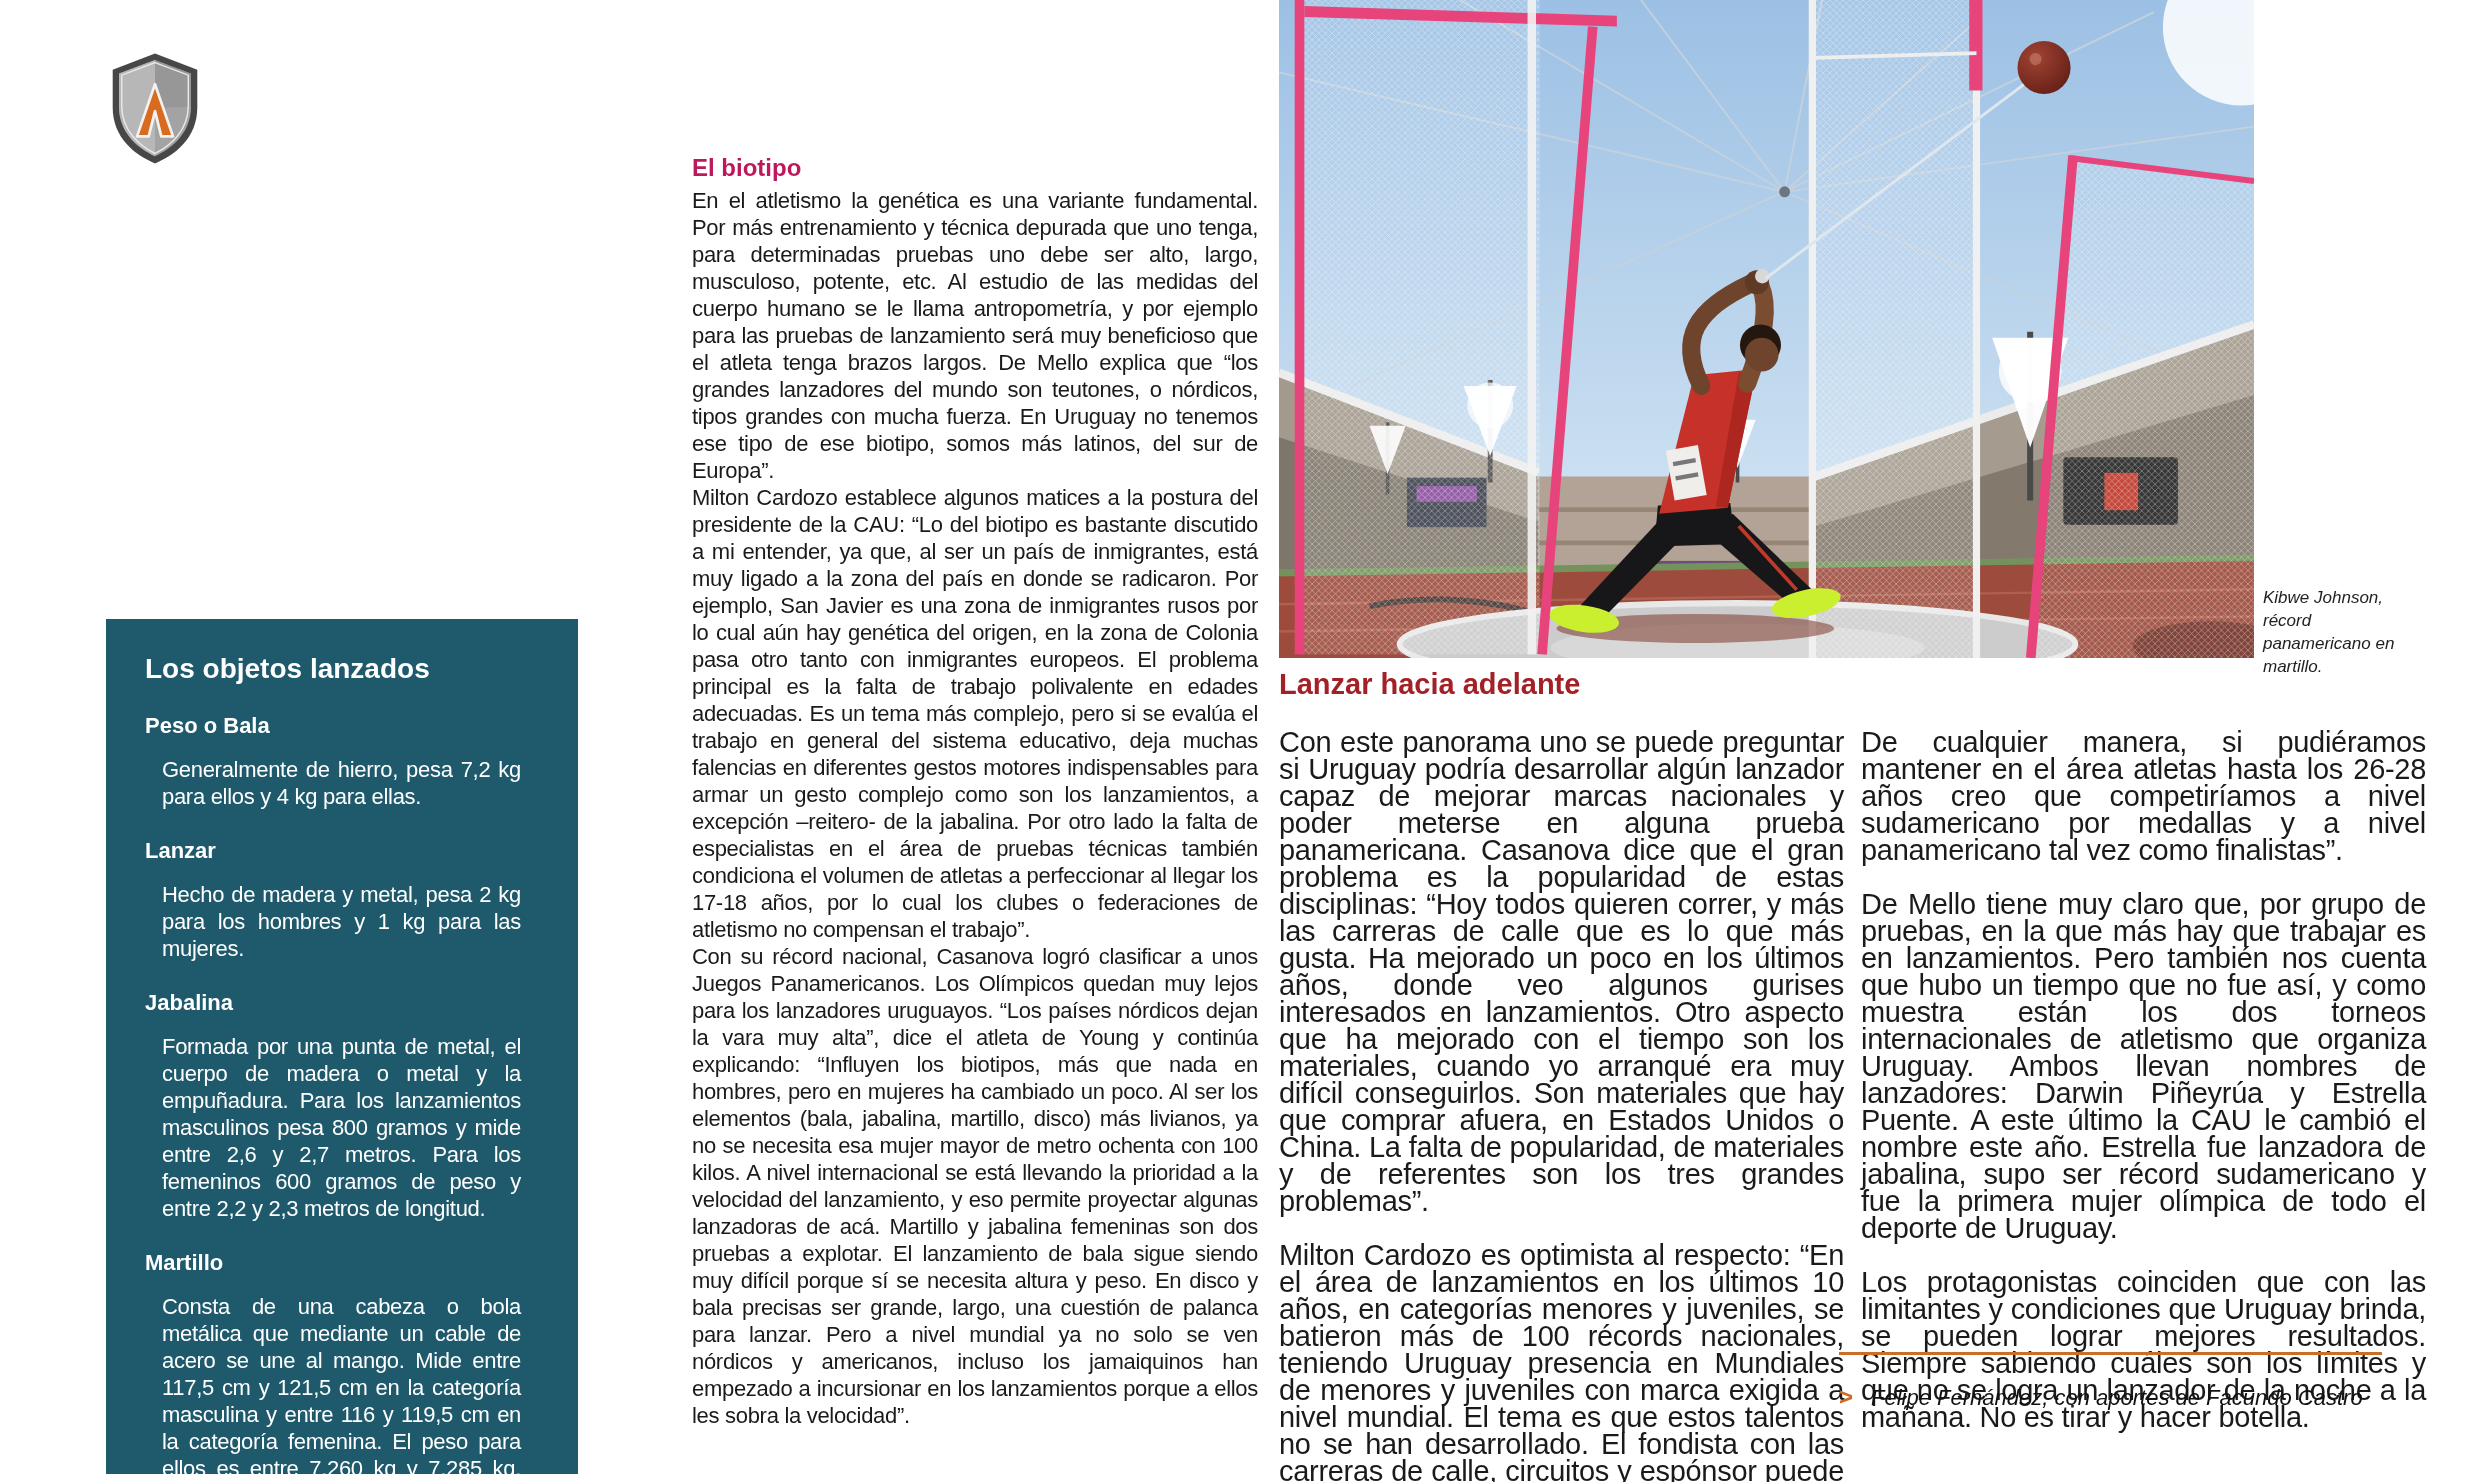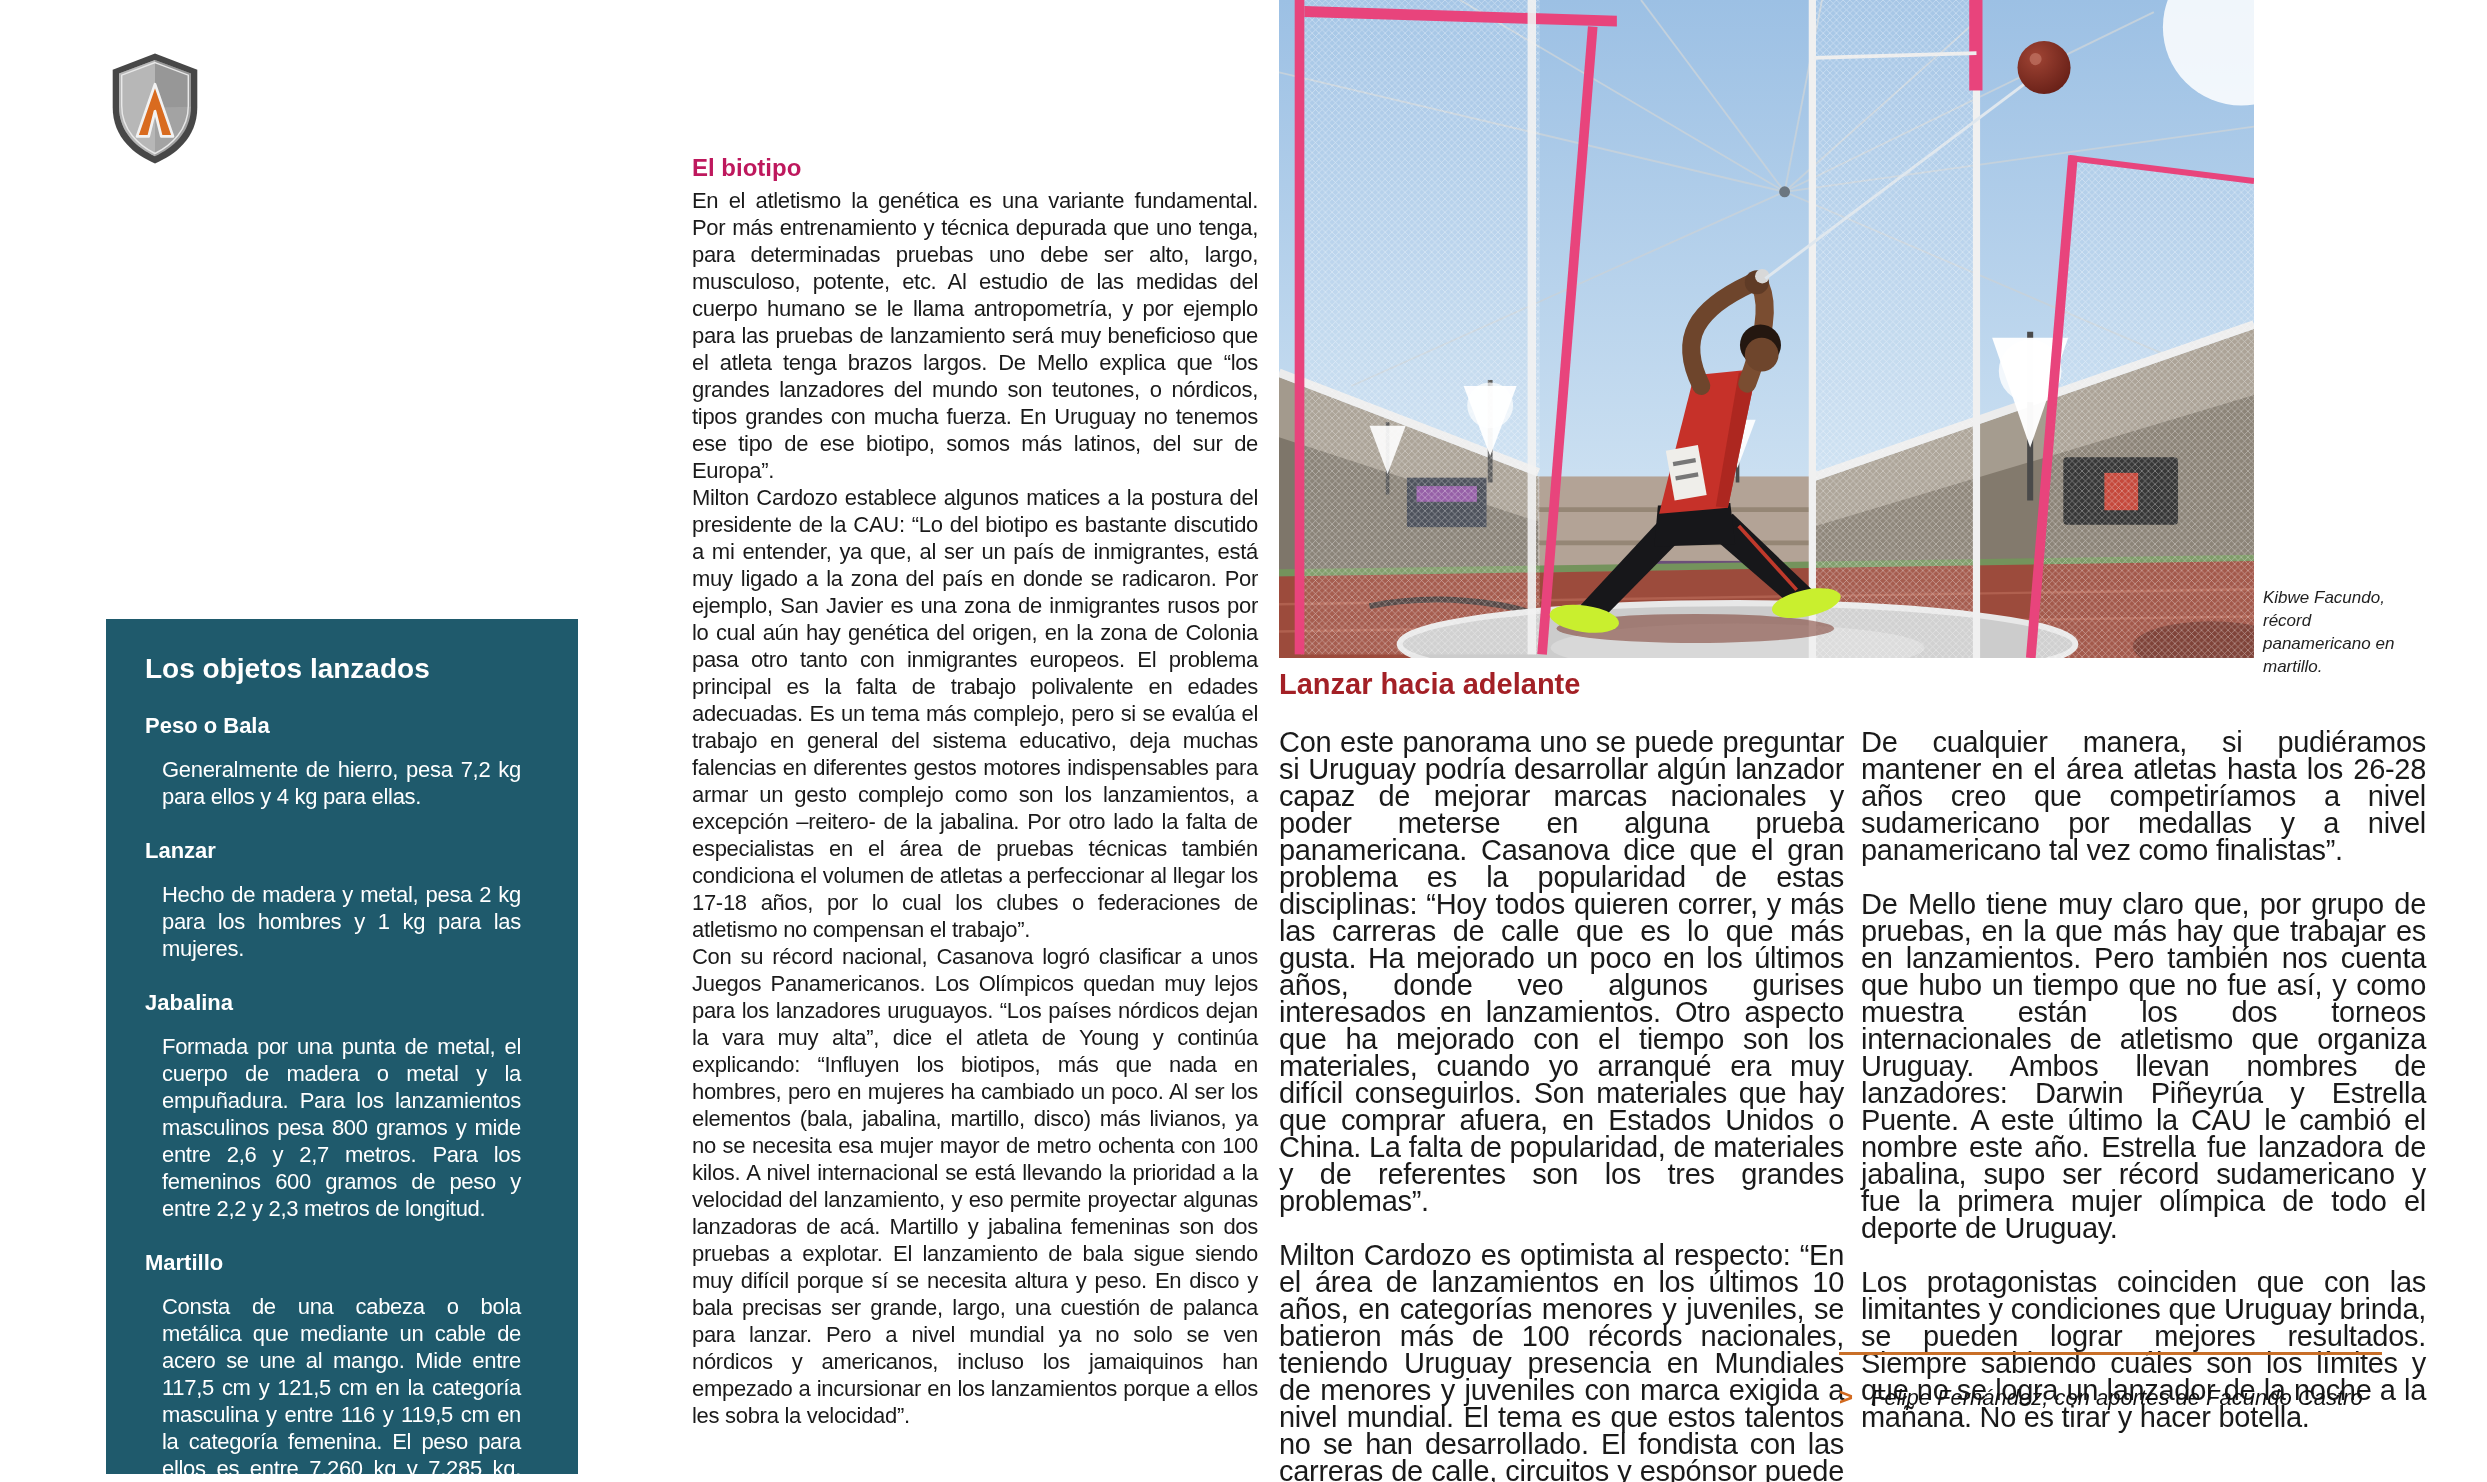--- a/index.html
+++ b/index.html
@@ -203,21 +203,21 @@
         <circle cx="800" cy="588" r="28" fill="#6e452c"></circle>
         <circle cx="792" cy="468" r="20" fill="#5f3b26"></circle>
         <circle cx="801" cy="458" r="12" fill="#d8d8d8"></circle>
         <line x1="806" y1="462" x2="1248" y2="130" stroke="#dfe7ee" stroke-width="5"></line>
         <circle cx="1268" cy="112" r="44" fill="url(#ballg)"></circle>
         <circle cx="1254" cy="98" r="10" fill="#c97f6e" opacity="0.6"></circle>
       </g>
     </svg>
   </figure>
 
-  <figcaption class="caption">Kibwe Facundo, récord panamericano en martillo.</figcaption>
+  <figcaption class="caption">Kibwe Johnson, récord panamericano en martillo.</figcaption>
 
   <h2 class="red-head">Lanzar hacia adelante</h2>
 
   <section class="col-a">
     <p>Con este panorama uno se puede preguntar si Uruguay podría desarrollar algún lanzador capaz de mejorar marcas nacionales y poder meterse en alguna prueba panamericana. Casanova dice que el gran problema es la popularidad de estas disciplinas: “Hoy todos quieren correr, y más las carreras de calle que es lo que más gusta. Ha mejorado un poco en los últimos años, donde veo algunos gurises interesados en lanzamientos. Otro aspecto que ha mejorado con el tiempo son los materiales, cuando yo arranqué era muy difícil conseguirlos. Son materiales que hay que comprar afuera, en Estados Unidos o China. La falta de popularidad, de materiales y de referentes son los tres grandes problemas”.</p>
     <p>Milton Cardozo es optimista al respecto: “En el área de lanzamientos en los últimos 10 años, en categorías menores y juveniles, se batieron más de 100 récords nacionales, teniendo Uruguay presencia en Mundiales de menores y juveniles con marca exigida a nivel mundial. El tema es que estos talentos no se han desarrollado. El fondista con las carreras de calle, circuitos y espónsor puede tener un ingreso que ayude, y más hoy con la posibilidad que brinda el ejército más algunas marcas como New Balance, Nike o Reebok. A esas marcas no les interesan los lanzamientos ya que el mercado es muy pequeño para venderles zapatillas.</p>
   </section>
   <section class="col-b">
     <p>De cualquier manera, si pudiéramos mantener en el área atletas hasta los 26-28 años creo que competiríamos a nivel sudamericano por medallas y a nivel panamericano tal vez como finalistas”.</p>
     <p>De Mello tiene muy claro que, por grupo de pruebas, en la que más hay que trabajar es en lanzamientos. Pero también nos cuenta que hubo un tiempo que no fue así, y como muestra están los dos torneos internacionales de atletismo que organiza Uruguay. Ambos llevan nombres de lanzadores: Darwin Piñeyrúa y Estrella Puente. A este último la CAU le cambió el nombre este año. Estrella fue lanzadora de jabalina, supo ser récord sudamericano y fue la primera mujer olímpica de todo el deporte de Uruguay.</p>

